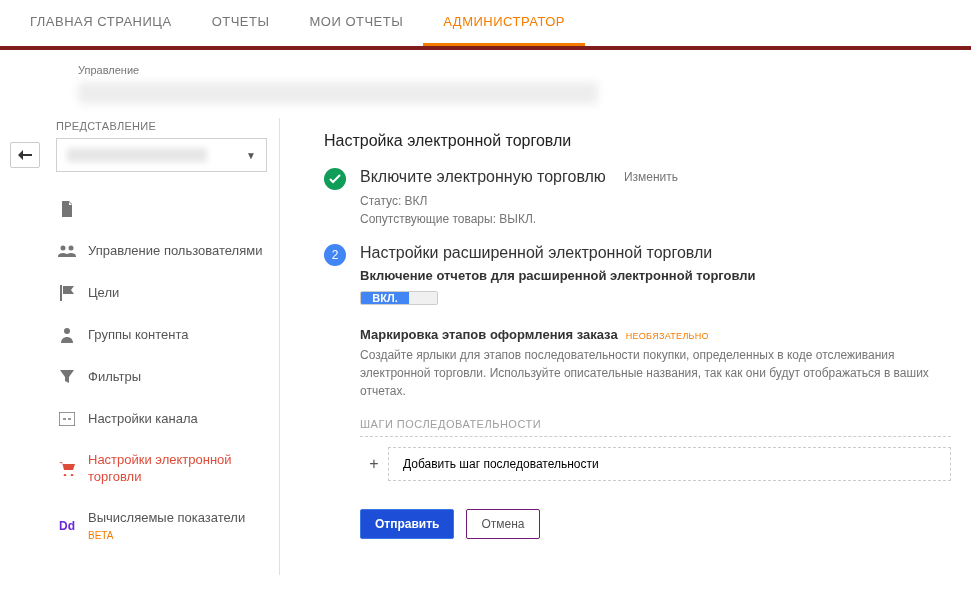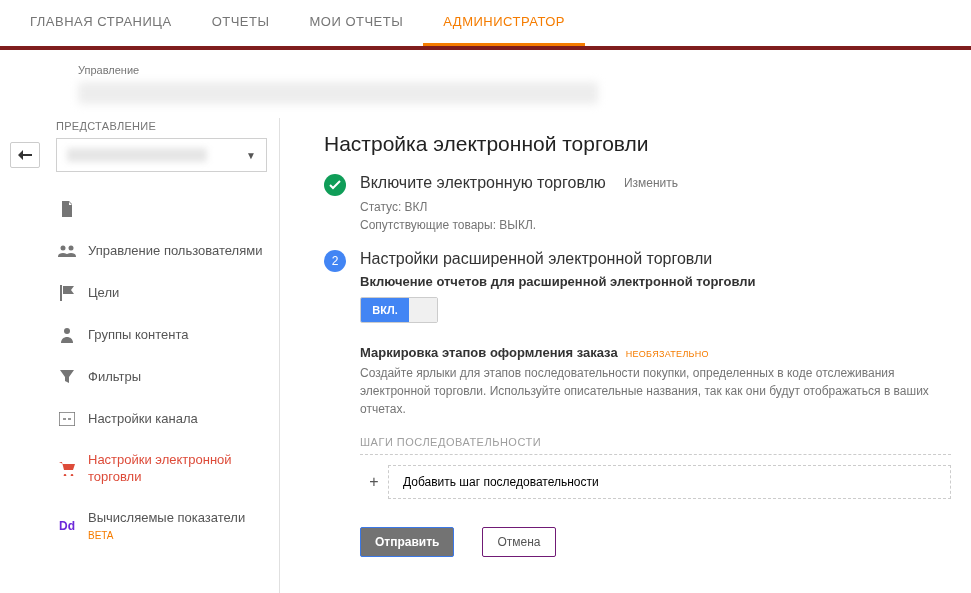--- a/index.html
+++ b/index.html
@@ -24,50 +24,50 @@
 .select-caret { font-size: 10px; color: #555; }
 
 .side-item { display: flex; align-items: center; padding: 12px 12px 12px 14px; cursor: pointer; color: #555; }
 .side-item.active { color: #dd4b39; }
 .side-icon { width: 18px; height: 18px; margin-right: 12px; display: flex; align-items: center; justify-content: center; color: #757575; flex-shrink: 0; }
 .side-item.active .side-icon { color: #dd4b39; }
 .side-text { line-height: 1.3; }
 .beta { color: #f57c00; font-size: 10px; margin-top: 2px; }
 
 .content { flex: 1; padding: 14px 20px 20px 44px; }
-.page-title { font-size: 21px; color: #222; font-weight: 400; margin-bottom: 18px; }
+.page-title { font-size: 16px; color: #222; font-weight: 400; margin-bottom: 18px; }
 
 .step { display: flex; margin-bottom: 16px; }
 .step-badge { width: 22px; height: 22px; border-radius: 50%; color: #fff; font-size: 12px; display: flex; align-items: center; justify-content: center; margin-right: 14px; flex-shrink: 0; }
 .step-badge.done { background: #0f9d58; }
 .step-badge.num { background: #4285f4; }
 .step-body { flex: 1; }
 .step-title-row { display: flex; align-items: center; margin-bottom: 6px; }
 .step-title { font-size: 16px; color: #333; margin-right: 18px; }
 .edit-link { color: #757575; font-size: 12px; cursor: pointer; }
 .status-line { font-size: 12px; color: #757575; line-height: 1.5; }
 
 .sub-heading { font-size: 13px; font-weight: bold; color: #333; margin-top: 6px; margin-bottom: 8px; }
-.toggle { width: 78px; height: 26px; border: 1px solid #ccc; border-radius: 2px; display: flex; cursor: pointer; overflow: hidden; }
+.toggle { width: 78px; height: 14px; border: 1px solid #ccc; border-radius: 2px; display: flex; cursor: pointer; overflow: hidden; }
 .toggle-on { background: #4285f4; color: #fff; font-size: 11px; font-weight: bold; flex: 1; display: flex; align-items: center; justify-content: center; }
 .toggle-off { background: #f0f0f0; width: 28px; }
 
 .section-title-row { display: flex; align-items: baseline; margin-top: 22px; }
 .section-title { font-size: 13px; font-weight: bold; color: #333; }
 .optional { color: #f57c00; font-size: 9px; letter-spacing: 0.3px; margin-left: 8px; }
 .section-desc { font-size: 12px; color: #757575; line-height: 1.5; margin-top: 4px; }
 
 .steps-label { font-size: 11px; color: #9e9e9e; letter-spacing: 0.5px; margin-top: 18px; border-bottom: 1px dashed #ccc; padding-bottom: 6px; }
 .add-step { display: flex; align-items: center; margin-top: 10px; cursor: pointer; }
 .add-plus { width: 28px; height: 34px; display: flex; align-items: center; justify-content: center; color: #555; font-size: 16px; }
 .add-box { flex: 1; border: 1px dashed #ccc; height: 34px; display: flex; align-items: center; padding-left: 14px; color: #000000; font-size: 12px; }
 
 .buttons { display: flex; margin-top: 28px; }
 .btn { height: 30px; padding: 0 14px; font-size: 12px; border-radius: 2px; cursor: pointer; display: flex; align-items: center; }
-.btn-primary { background: #737373; color: #fff; border: 1px solid #3b78e7; font-weight: bold; margin-right: 28px; }
+.btn-primary { background: #1d4ed8; color: #fff; border: 1px solid #3b78e7; font-weight: bold; margin-right: 12px; }
 .btn-secondary { background: #fff; color: #555; border: 1px solid #701a75; }
 </style>
 </head>
 <body>
 
 <div class="top-nav">
   <div class="top-nav-item">ГЛАВНАЯ СТРАНИЦА</div>
   <div class="top-nav-item">ОТЧЕТЫ</div>
   <div class="top-nav-item">МОИ ОТЧЕТЫ</div>
   <div class="top-nav-item active">АДМИНИСТРАТОР</div>

